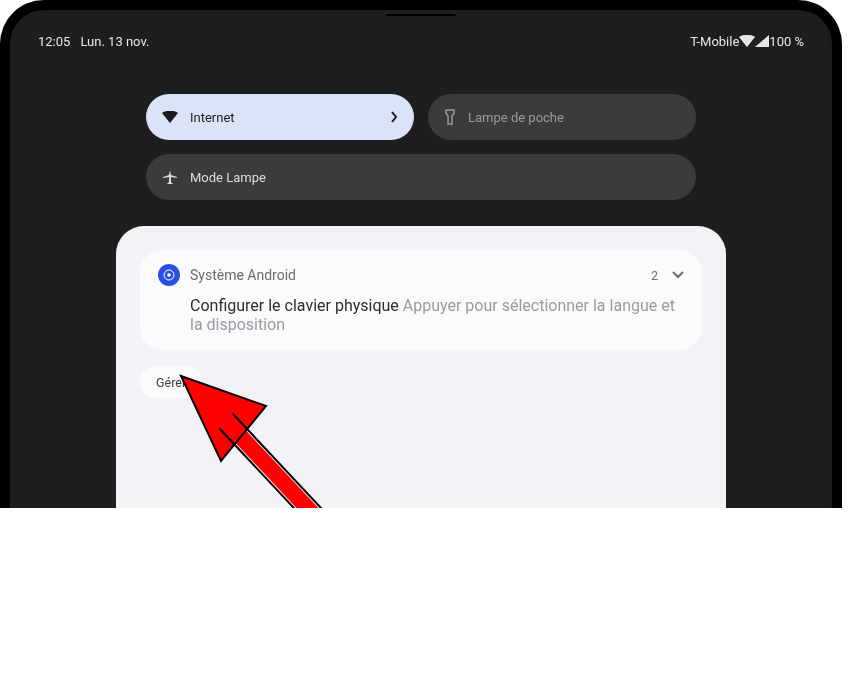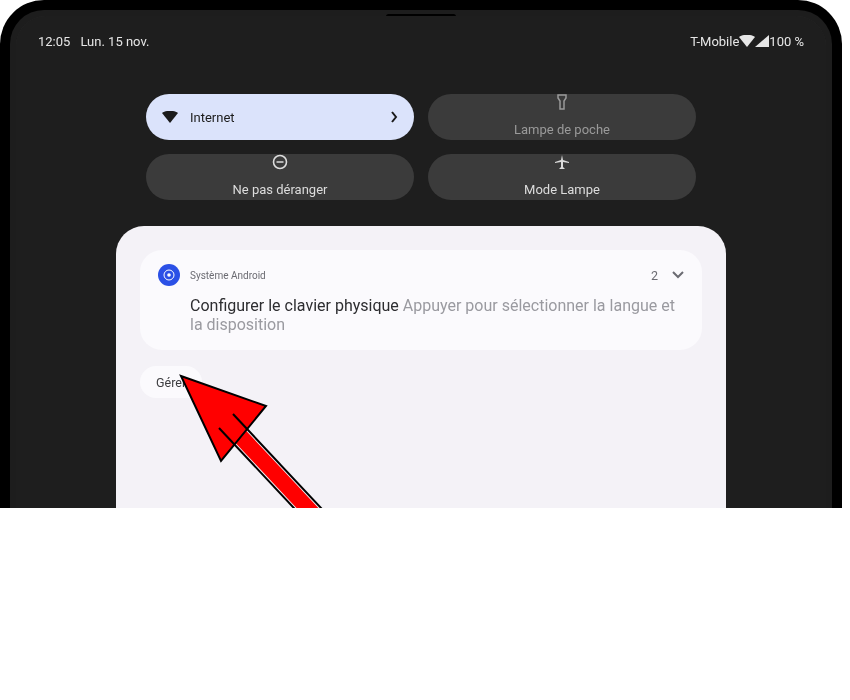--- a/index.html
+++ b/index.html
@@ -15,29 +15,29 @@
   .status-bar { position:absolute; top:0; left:0; right:0; height:50px; display:flex; align-items:center; justify-content:space-between; padding:0 22px; color:#e6e6e6; font-size:13px; }
   .status-left { display:flex; gap:10px; align-items:center; }
   .status-right { display:flex; gap:0; align-items:center; }
   .status-right svg { display:block; }
 
   .qs-row { position:absolute; left:130px; right:130px; display:flex; gap:14px; }
   .qs-row.row1 { top:78px; }
   .qs-row.row2 { top:138px; }
   .tile { flex:1 1 0; height:46px; border-radius:23px; display:flex; align-items:center; padding:0 16px; gap:12px; font-size:13px; cursor:pointer; }
   .tile.active { background:#dbe3fb; color:#1b1b1b; }
-  .tile.inactive { background:#3b3b3b; color:#dcdcdc;flex-direction:column; }
+  .tile.inactive { background:#3b3b3b; color:#dcdcdc; }
   .tile .spacer { flex:1; }
   .tile svg { flex:0 0 auto; }
 
   .panel { position:absolute; top:210px; left:100px; right:100px; bottom:0; background:#f4f2f7; border-top-left-radius:28px; border-top-right-radius:28px; padding:24px 24px 0 24px; }
   .notif-card { background:#fbfafd; border-radius:22px; padding:14px 18px 16px 18px; }
   .notif-head { display:flex; align-items:center; gap:10px; }
   .notif-app-icon { width:22px; height:22px; border-radius:50%; background:#2b50e6; display:flex; align-items:center; justify-content:center; }
-  .notif-app { color:#6b6b72; font-size:10px; flex:1; }
+  .notif-app { color:#6b6b72; font-size:14px; flex:1; }
   .notif-count { color:#6b6b72; font-size:12.5px; margin-right:4px; }
   .notif-line { margin-top:10px; font-size:16px; color:#9a9aa0; padding-left:32px; }
   .notif-line .title { color:#2d2d30; }
 
   .manage-btn { margin-top:16px; display:inline-flex; align-items:center; height:32px; padding:0 16px; border-radius:16px; background:#fbfafd; color:#3d3d40; font-size:12.5px; cursor:pointer; }
 
   .arrow-overlay { position:absolute; pointer-events:none; }
 
   .camera-notch { position:absolute; top:4px; left:50%; transform:translateX(-50%); width:70px; height:5px; background:#000; border-radius:3px; }
 </style>
@@ -45,21 +45,21 @@
 <body>
 
 <div class="device-frame">
   <div class="camera-notch"></div>
   <div class="screen">
     <div class="shade">
 
       <div class="status-bar">
         <div class="status-left">
           <span>12:05</span>
-          <span>Lun. 15 nov.</span>
+          <span>Lun. 13 nov.</span>
         </div>
         <div class="status-right">
           <span>T-Mobile</span>
           <svg width="16" height="12" viewBox="0 0 16 12">
               <path fill="#e6e6e6" d="M8 12 L0 2 C4 -1 12 -1 16 2 Z"></path>
             </svg>
           <svg width="14" height="12" viewBox="0 0 14 12">
               <path fill="#e6e6e6" d="M0 12 L14 12 L14 0 Z"></path>
             </svg>
           <span>100 %</span>
@@ -79,27 +79,20 @@
         </div>
         <div class="tile inactive">
           <svg width="12" height="16" viewBox="0 0 12 16">
               <path fill="none" stroke="#9a9a9a" stroke-width="1.5" d="M2 1 H10 V4 L8 7 V15 H4 V7 L2 4 Z M6 10 V10"></path>
             </svg>
           <span style="color:#9a9a9a;">Lampe de poche</span>
         </div>
       </div>
 
       <div class="qs-row row2">
-        <div class="tile inactive">
-          <svg width="16" height="16" viewBox="0 0 16 16">
-              <circle cx="8" cy="8" r="6.5" fill="none" stroke="#dcdcdc" stroke-width="1.6"></circle>
-              <line x1="4.5" y1="8" x2="11.5" y2="8" stroke="#dcdcdc" stroke-width="1.6"></line>
-            </svg>
-          <span>Ne pas déranger</span>
-        </div>
         <div class="tile inactive">
           <svg width="16" height="16" viewBox="0 0 16 16">
               <path fill="#dcdcdc" d="M8 1 L9 6 L15 8 L15 9 L9 8 L9 13 L11 15 L5 15 L7 13 L7 8 L1 9 L1 8 L7 6 Z"></path>
             </svg>
           <span>Mode Lampe</span>
         </div>
       </div>
 
       <div class="panel">
         <div class="notif-card">

